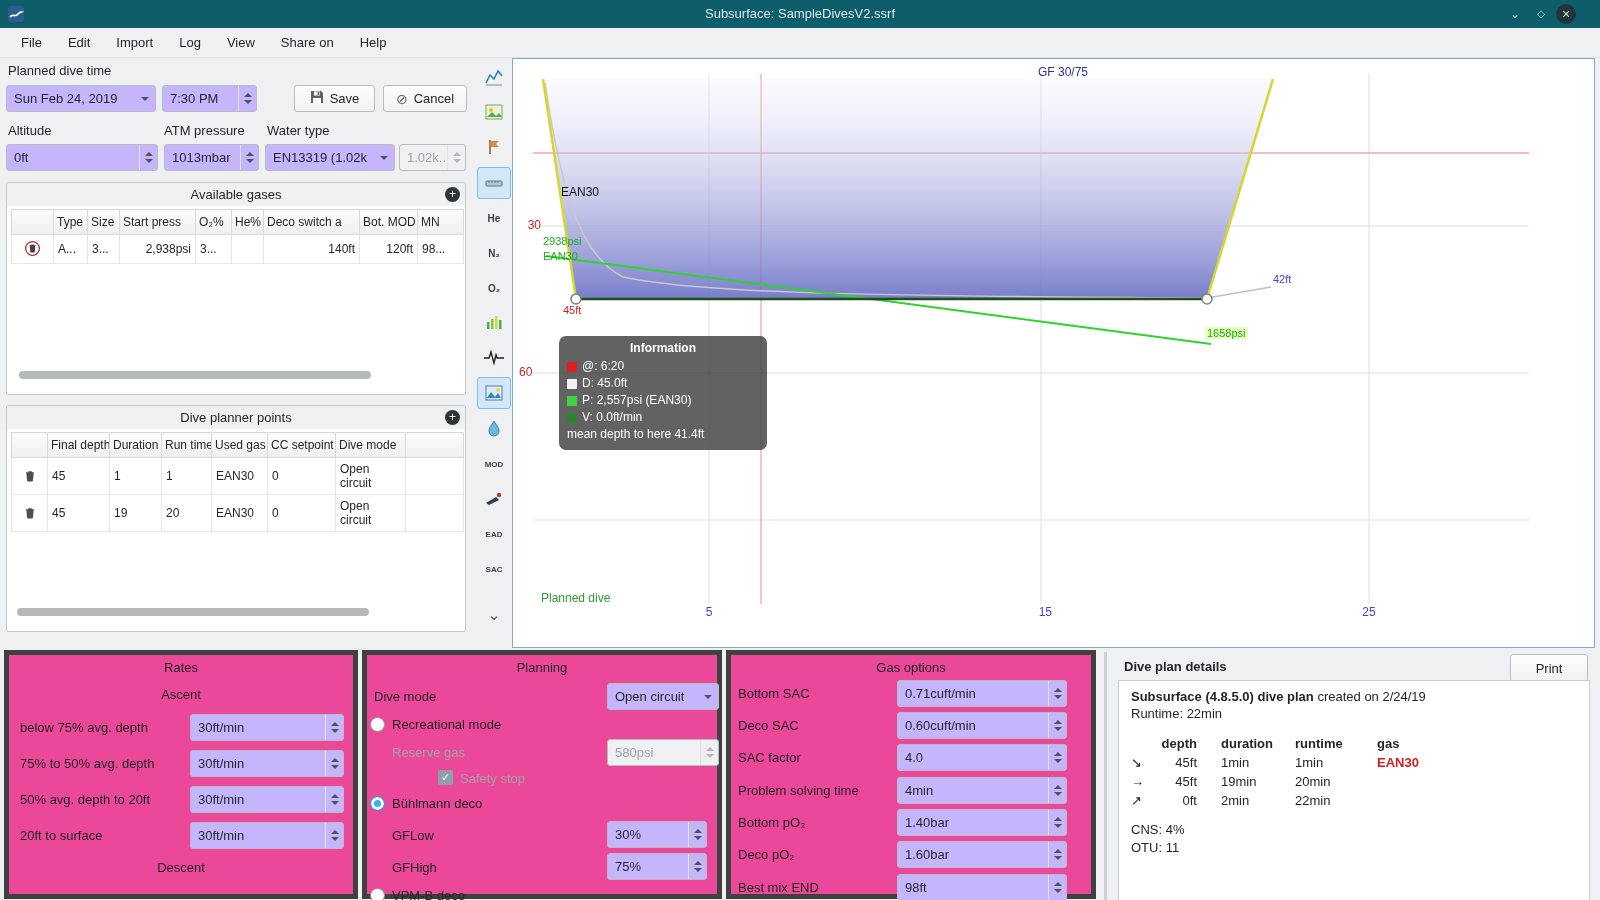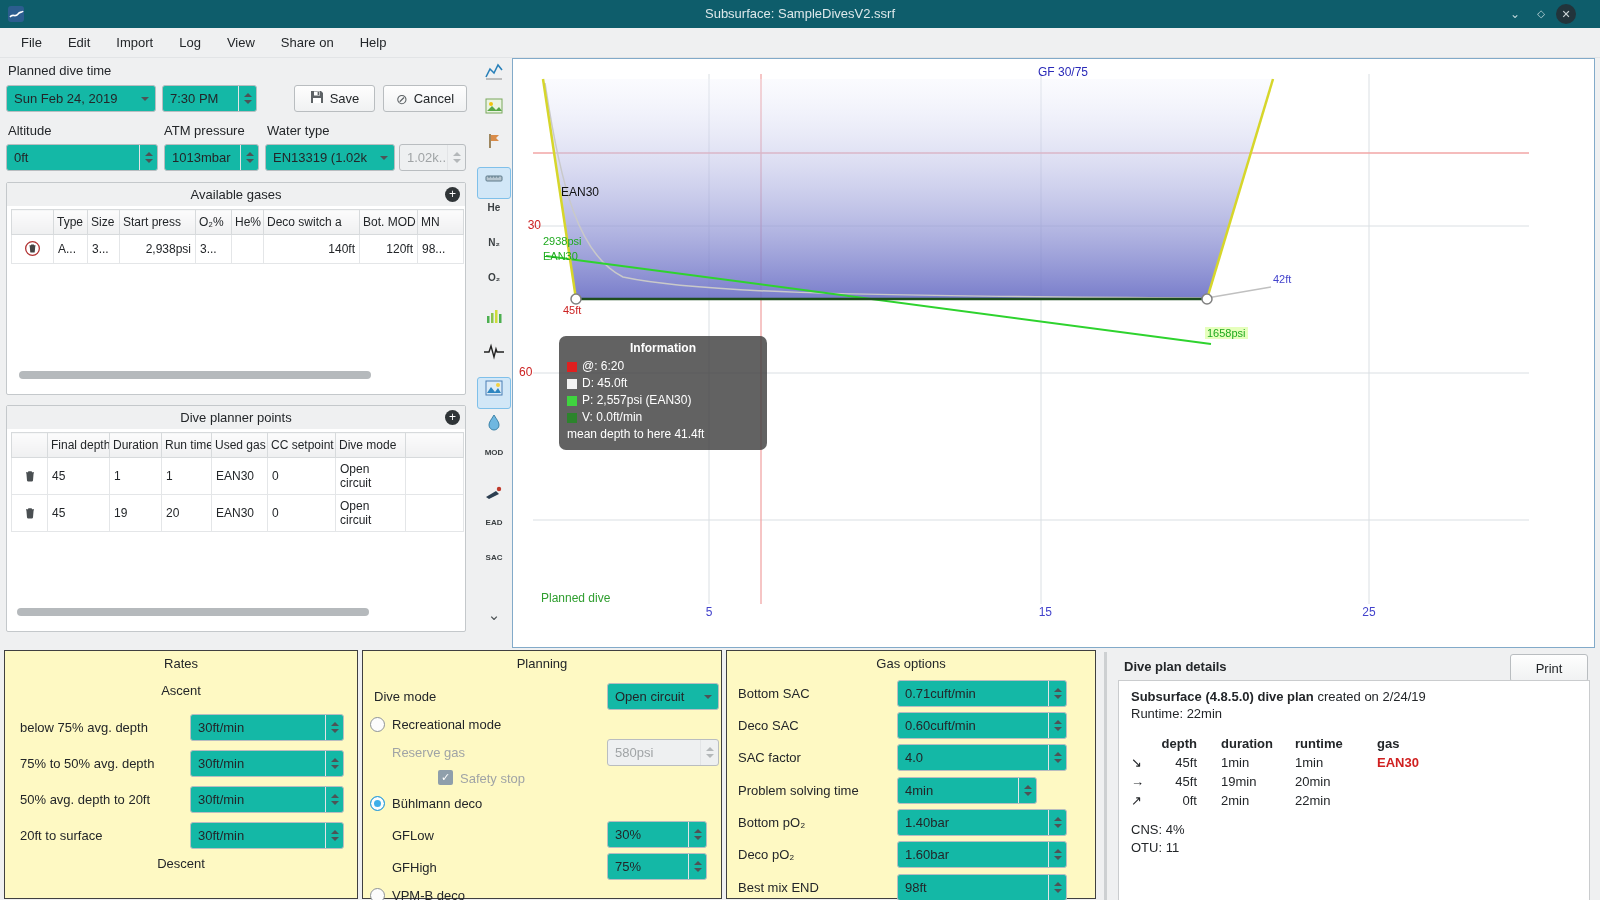--- a/index.html
+++ b/index.html
@@ -19,21 +19,21 @@
 #btn-close::after{content:"✕"}
 
 
 #menubar{position:absolute;left:0;top:28px;width:1600px;height:30px;display:flex;
   align-items:center;padding-left:8px;background:#eff0f1;border-bottom:1px solid #e2e4e6}
 .menu-item{padding:0 13px;height:30px;line-height:30px}
 
 
 .flabel{position:absolute;font-size:13px;color:#232629;white-space:nowrap}
 .flabel.dis{color:#a0a4a6}
-.spin,.combo{position:absolute;height:27px;background:#14b8a6;border:1px solid #b9bdc0;
+.spin,.combo{position:absolute;height:27px;background:#c4b5fd;border:1px solid #b9bdc0;
   border-radius:3px;display:flex;align-items:stretch;font-size:13px}
 .spin .v,.combo .v{flex:1;display:flex;align-items:center;padding-left:7px;
   white-space:nowrap;overflow:hidden}
 .arrs{width:18px;display:flex;flex-direction:column;align-items:center;
   justify-content:center;gap:3px;border-left:1px solid #e2e4e6}
 .tu{width:0;height:0;border-left:4px solid transparent;border-right:4px solid transparent;
   border-bottom:4px solid #4d5356}
 .td{width:0;height:0;border-left:4px solid transparent;border-right:4px solid transparent;
   border-top:4px solid #4d5356}
 .carr{width:20px;display:flex;align-items:center;justify-content:center}
@@ -62,21 +62,21 @@
 .tbl{position:absolute;border-collapse:collapse;table-layout:fixed;font-size:12px}
 .tbl th{font-weight:normal;background:linear-gradient(#fcfcfc,#eff0f1);
   border:1px solid #d7dadc;padding:5px 3px;text-align:left;white-space:nowrap;overflow:hidden}
 .tbl td{border:1px solid #e4e6e8;padding:4px;overflow:hidden;vertical-align:middle}
 .num{text-align:right}
 .hscroll{position:absolute;height:8px;border-radius:4px;background:#b5b9bc}
 .trash{display:inline-flex;width:18px;height:18px;align-items:center;justify-content:center}
 
 
 .tool{position:absolute;left:477px;width:34px;height:32px;border-radius:3px;
-  display:flex;align-items:flex-start;justify-content:center}
+  display:flex;align-items:center;justify-content:center}
 .tool.active{background:#d2e7f7;border:1px solid #7fc0ea}
 .tlabel{font-size:10px;color:#3a3f42;font-weight:bold}
 .tlabel.small{font-size:8px}
 #tool-scroll{position:absolute;left:477px;top:606px;width:34px;height:24px;
   text-align:center;color:#4d5356;font-size:15px}
 #tool-scroll::after{content:"⌄"}
 
 
 #chart{position:absolute;left:512px;top:58px;width:1083px;height:590px;background:#fff;
   border:1px solid #82aac9;overflow:hidden}
@@ -88,21 +88,21 @@
 #end-press{background:rgba(226,255,176,.85);padding:0 2px}
 #tooltip{position:absolute;left:46px;top:277px;width:208px;background:rgba(64,64,64,.82);
   border-radius:7px;color:#fff;font-size:12px;padding:5px 8px 7px}
 .tt-title{text-align:center;font-weight:bold;margin-bottom:3px}
 .tt-row{display:flex;align-items:center;gap:5px;line-height:17px}
 .chip{width:10px;height:10px;flex:none;display:inline-block}
 .chip.red{background:#e02020}.chip.white{background:#f2f2f2}
 .chip.green{background:#3fd43f}.chip.dgreen{background:#2c842c}
 
 
-.panel{position:absolute;background:#fef9c3;border:1px solid #404040}
+.panel{position:absolute;background:#ec4899;border:5px solid #404040}
 .panel-title{position:absolute;left:0;right:0;top:5px;text-align:center}
 .sec-title{position:absolute;left:0;right:0;text-align:center}
 #splitter{position:absolute;left:1104px;top:652px;width:3px;height:248px;background:#cdd0d2}
 #details-title{position:absolute;left:1124px;top:659px;font-weight:bold}
 #details-box{position:absolute;left:1118px;top:680px;width:472px;height:250px;
   background:#fff;border:1px solid #caccce;font-size:13px}
 .dline{position:absolute;left:12px;white-space:nowrap}
 .seg-row{position:absolute;left:12px;display:flex}
 .seg-arrow{width:22px}
 .seg-depth{width:44px;text-align:right;margin-right:24px}
@@ -557,21 +557,21 @@
   </div>
 <span class="flabel" style="left:738px;top:750px">SAC factor</span>
 <div class="spin" style="left:897px;top:744px;width:170px">
     <span class="v">4.0</span>
     <span class="arrs">
       <i class="tu"></i>
       <i class="td"></i>
     </span>
   </div>
 <span class="flabel" style="left:738px;top:783px">Problem solving time</span>
-<div class="spin" style="left:897px;top:777px;width:140px">
+<div class="spin" style="left:897px;top:777px;width:170px">
     <span class="v">4min</span>
     <span class="arrs">
       <i class="tu"></i>
       <i class="td"></i>
     </span>
   </div>
 <span class="flabel" style="left:738px;top:815px">Bottom pO₂</span>
 <div class="spin" style="left:897px;top:809px;width:170px">
     <span class="v">1.40bar</span>
     <span class="arrs">

